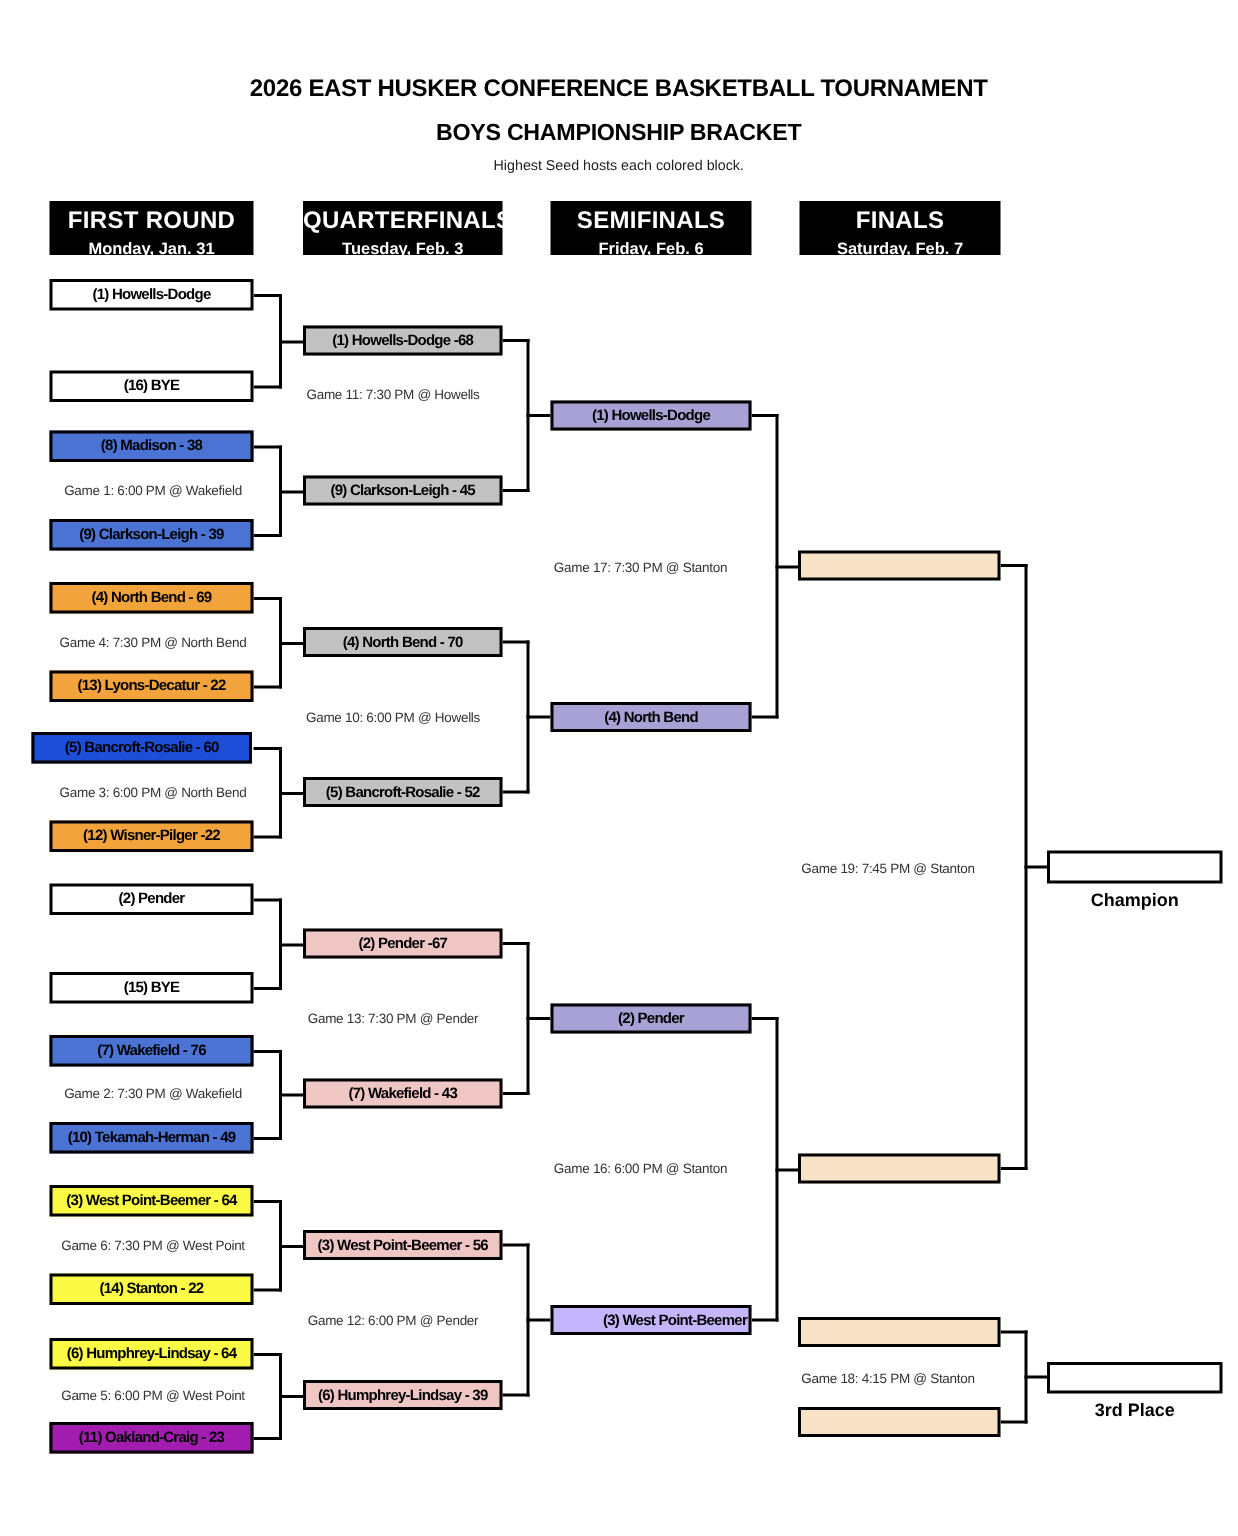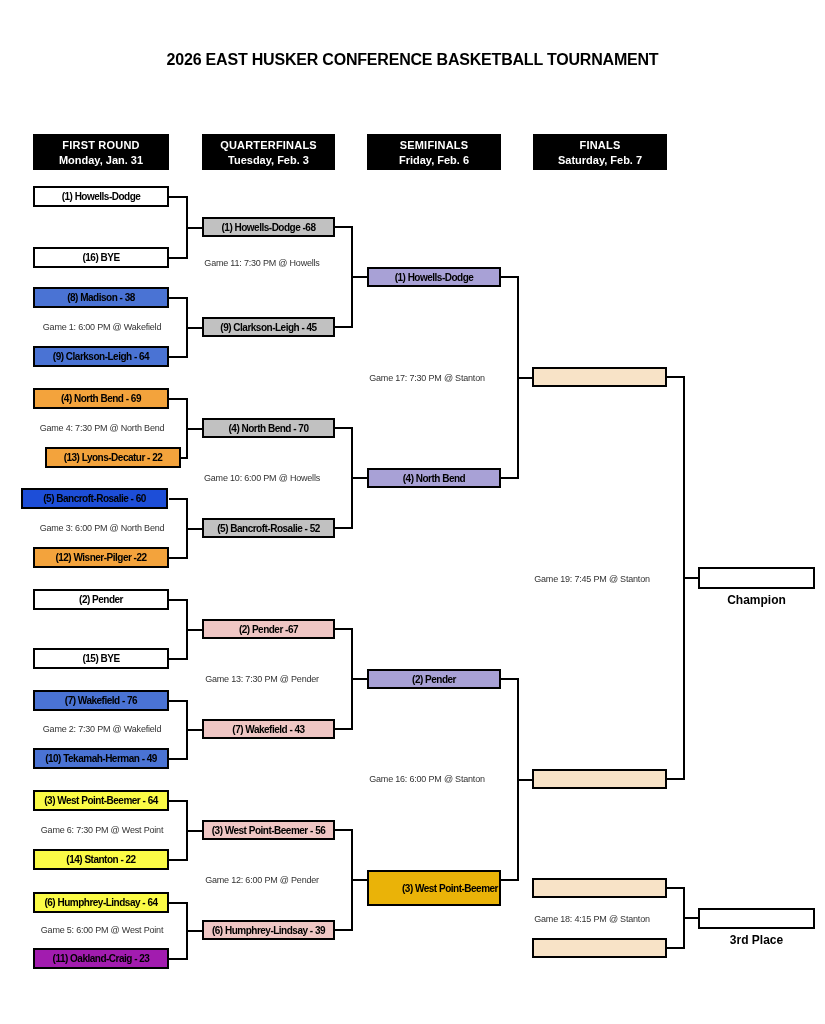--- a/index.html
+++ b/index.html
@@ -5,38 +5,40 @@
   html,body{margin:0;padding:0;background:#ffffff;}
   .page{position:relative;width:825px;height:1024px;background:#ffffff;overflow:hidden;
         font-family:"Liberation Sans", sans-serif;color:#000;}
   .title{position:absolute;left:0;right:0;top:51px;text-align:center;
          font-size:16px;font-weight:bold;letter-spacing:-0.2px;}
   .subtitle{position:absolute;left:0;right:0;top:80px;text-align:center;
          font-size:15.5px;font-weight:bold;letter-spacing:-0.2px;}
   .note{position:absolute;left:0;right:0;top:105px;text-align:center;
          font-size:9.5px;color:#222;}
   .hdr{position:absolute;text-align:center;font-weight:bold;}
-  .hl1{margin-top:5px;font-size:11px;letter-spacing:0.2px;}
+  .hl1{margin-top:5px;font-size:16px;letter-spacing:0.2px;}
   .hl2{margin-top:3px;font-size:11px;}
   .box{position:absolute;box-sizing:border-box;border:2px solid #000;
        display:flex;align-items:center;justify-content:center;
        font-size:10px;font-weight:bold;letter-spacing:-0.5px;white-space:nowrap;}
   .game{position:absolute;transform:translate(-50%,-50%);
         font-size:9px;color:#333;white-space:nowrap;letter-spacing:-0.2px;}
   .ln{position:absolute;background:#000;}
   .tag{position:absolute;left:698px;width:117px;text-align:center;
        font-size:12px;font-weight:bold;}
   #champion-tag{top:593px;}
   #third-tag{top:933px;}
 </style>
 </head>
 <body>
 
 <div class="page">
   <div class="title">2026 EAST HUSKER CONFERENCE BASKETBALL TOURNAMENT</div>
+  <div class="subtitle">BOYS CHAMPIONSHIP BRACKET</div>
+  <div class="note">Highest Seed hosts each colored block.</div>
   <div id="lines">
       <div class="ln" style="left: 169px; top: 196px; width: 19px; height: 2px; background: rgb(0, 0, 0);"></div>
       <div class="ln" style="left: 169px; top: 257px; width: 19px; height: 2px; background: rgb(0, 0, 0);"></div>
       <div class="ln" style="left: 186px; top: 196px; width: 2px; height: 63px; background: rgb(0, 0, 0);"></div>
       <div class="ln" style="left: 186px; top: 227px; width: 16px; height: 2px; background: rgb(0, 0, 0);"></div>
       <div class="ln" style="left: 169px; top: 297px; width: 19px; height: 2px; background: rgb(0, 0, 0);"></div>
       <div class="ln" style="left: 169px; top: 356px; width: 19px; height: 2px; background: rgb(0, 0, 0);"></div>
       <div class="ln" style="left: 186px; top: 297px; width: 2px; height: 61px; background: rgb(0, 0, 0);"></div>
       <div class="ln" style="left: 186px; top: 327px; width: 16px; height: 2px; background: rgb(0, 0, 0);"></div>
       <div class="ln" style="left: 169px; top: 398px; width: 19px; height: 2px; background: rgb(0, 0, 0);"></div>
@@ -111,23 +113,23 @@
       </div>
       <div class="hdr" style="left: 533px; top: 134px; width: 134px; height: 36px; background: rgb(0, 0, 0); color: rgb(255, 255, 255);">
         <div class="hl1">FINALS</div>
         <div class="hl2">Saturday, Feb. 7</div>
       </div>
     </div>
   <div id="boxes">
       <div class="box" style="left: 33px; top: 186px; width: 136px; height: 21px; background: rgb(255, 255, 255);">(1) Howells-Dodge</div>
       <div class="box" style="left: 33px; top: 247px; width: 136px; height: 21px; background: rgb(255, 255, 255);">(16) BYE</div>
       <div class="box" style="left: 33px; top: 287px; width: 136px; height: 21px; background: rgb(74, 115, 212);">(8) Madison - 38</div>
-      <div class="box" style="left: 33px; top: 346px; width: 136px; height: 21px; background: rgb(74, 115, 212);">(9) Clarkson-Leigh - 64</div>
+      <div class="box" style="left: 33px; top: 346px; width: 136px; height: 21px; background: rgb(74, 115, 212);">(9) Clarkson-Leigh - 39</div>
       <div class="box" style="left: 33px; top: 388px; width: 136px; height: 21px; background: rgb(243, 163, 60);">(4) North Bend - 69</div>
-      <div class="box" style="left: 33px; top: 447px; width: 136px; height: 21px; background: rgb(243, 163, 60); margin-left: 12px;">(13) Lyons-Decatur - 22</div>
+      <div class="box" style="left: 33px; top: 447px; width: 136px; height: 21px; background: rgb(243, 163, 60);">(13) Lyons-Decatur - 22</div>
       <div class="box" style="left: 21px; top: 488px; width: 147px; height: 21px; background: #1d4ed8;">(5) Bancroft-Rosalie - 60</div>
       <div class="box" style="left: 33px; top: 547px; width: 136px; height: 21px; background: rgb(243, 163, 60);">(12) Wisner-Pilger -22</div>
       <div class="box" style="left: 33px; top: 589px; width: 136px; height: 21px; background: rgb(255, 255, 255);">(2) Pender</div>
       <div class="box" style="left: 33px; top: 648px; width: 136px; height: 21px; background: rgb(255, 255, 255);">(15) BYE</div>
       <div class="box" style="left: 33px; top: 690px; width: 136px; height: 21px; background: rgb(74, 115, 212);">(7) Wakefield - 76</div>
       <div class="box" style="left: 33px; top: 748px; width: 136px; height: 21px; background: rgb(74, 115, 212);">(10) Tekamah-Herman - 49</div>
       <div class="box" style="left: 33px; top: 790px; width: 136px; height: 21px; background: rgb(251, 251, 70);">(3) West Point-Beemer - 64</div>
       <div class="box" style="left: 33px; top: 849px; width: 136px; height: 21px; background: rgb(251, 251, 70);">(14) Stanton - 22</div>
       <div class="box" style="left: 33px; top: 892px; width: 136px; height: 21px; background: rgb(251, 251, 70);">(6) Humphrey-Lindsay - 64</div>
       <div class="box" style="left: 33px; top: 948px; width: 136px; height: 21px; background: #a21caf;">(11) Oakland-Craig - 23</div>
@@ -135,21 +137,21 @@
       <div class="box" style="left: 202px; top: 317px; width: 133px; height: 20px; background: rgb(193, 193, 193);">(9) Clarkson-Leigh - 45</div>
       <div class="box" style="left: 202px; top: 418px; width: 133px; height: 20px; background: rgb(193, 193, 193);">(4) North Bend - 70</div>
       <div class="box" style="left: 202px; top: 518px; width: 133px; height: 20px; background: rgb(193, 193, 193);">(5) Bancroft-Rosalie - 52</div>
       <div class="box" style="left: 202px; top: 619px; width: 133px; height: 20px; background: rgb(239, 198, 196);">(2) Pender -67</div>
       <div class="box" style="left: 202px; top: 719px; width: 133px; height: 20px; background: rgb(239, 198, 196);">(7) Wakefield - 43</div>
       <div class="box" style="left: 202px; top: 820px; width: 133px; height: 20px; background: rgb(239, 198, 196);">(3) West Point-Beemer - 56</div>
       <div class="box" style="left: 202px; top: 920px; width: 133px; height: 20px; background: rgb(239, 198, 196);">(6) Humphrey-Lindsay - 39</div>
       <div class="box" style="left: 367px; top: 267px; width: 134px; height: 20px; background: rgb(168, 161, 214);">(1) Howells-Dodge</div>
       <div class="box" style="left: 367px; top: 468px; width: 134px; height: 20px; background: rgb(168, 161, 214);">(4) North Bend</div>
       <div class="box" style="left: 367px; top: 669px; width: 134px; height: 20px; background: rgb(168, 161, 214);">(2) Pender</div>
-      <div class="box" style="left: 367px; top: 870px; width: 134px; height: 36px; background: #eab308; padding-left: 32px;">(3) West Point-Beemer</div>
+      <div class="box" style="left: 367px; top: 870px; width: 134px; height: 20px; background: #c4b5fd; padding-left: 32px;">(3) West Point-Beemer</div>
       <div class="box" style="left: 532px; top: 367px; width: 135px; height: 20px; background: rgb(248, 227, 199);"></div>
       <div class="box" style="left: 532px; top: 769px; width: 135px; height: 20px; background: rgb(248, 227, 199);"></div>
       <div class="box" style="left: 532px; top: 878px; width: 135px; height: 20px; background: rgb(248, 227, 199);"></div>
       <div class="box" style="left: 532px; top: 938px; width: 135px; height: 20px; background: rgb(248, 227, 199);"></div>
       <div class="box" style="left: 698px; top: 567px; width: 117px; height: 22px; background: rgb(255, 255, 255);"></div>
       <div class="box" style="left: 698px; top: 908px; width: 117px; height: 21px; background: rgb(255, 255, 255);"></div>
     </div>
   <div id="games">
       <div class="game" style="left: 102px; top: 327px;">Game 1: 6:00 PM @  Wakefield</div>
       <div class="game" style="left: 102px; top: 428px;">Game 4: 7:30 PM @  North Bend</div>

